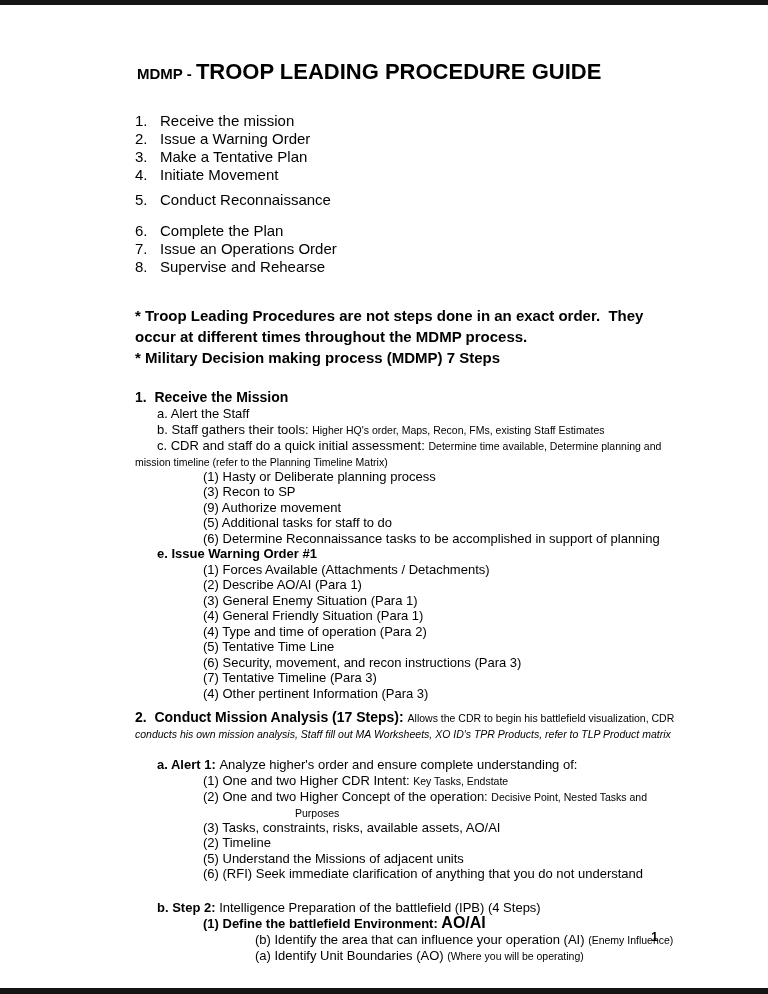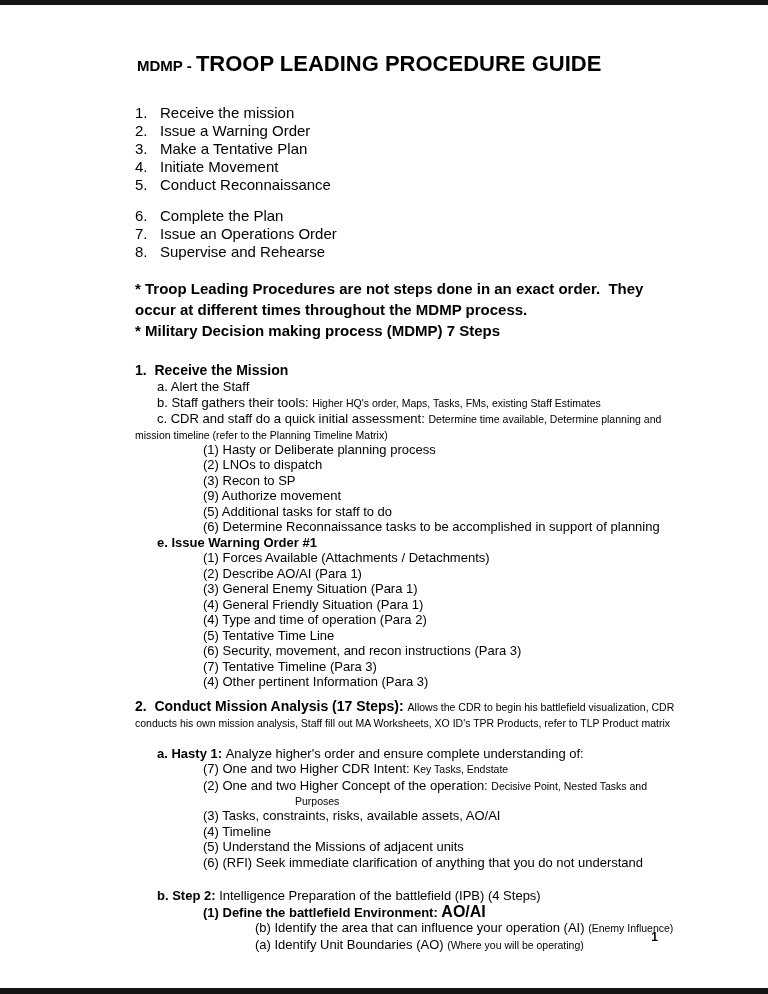--- a/index.html
+++ b/index.html
@@ -10,21 +10,21 @@
     color: #000;
     position: relative;
     overflow: hidden;
   }
   .edge-bar {
     position: absolute; left: 0; width: 768px; background: #151515;
   }
   #top-bar { top: 0; height: 5px; }
   #bottom-bar { bottom: 0; height: 6px; }
   .content {
-    position: absolute; top: 8px; left: 0;
+    position: absolute; top: 16px; left: 0;
     width: 768px; box-sizing: border-box;
     padding: 42px 86px 0 135px;
   }
   h1 {
     margin: 0 2px 24px 2px;
     font-size: 22px;
     line-height: 28px;
     font-weight: bold;
     white-space: nowrap;
   }
@@ -57,56 +57,55 @@
 
 <div class="edge-bar" id="top-bar"></div>
 
 <div class="content">
   <h1><span class="title-prefix">MDMP - </span><span>TROOP LEADING PROCEDURE GUIDE</span></h1>
   <div>
       <div class="line lvl-0" style="line-height: 17px;"><span class="s-L">1.   Receive the mission</span></div>
       <div class="line lvl-0" style="line-height: 17px;"><span class="s-L">2.   Issue a Warning Order</span></div>
       <div class="line lvl-0" style="line-height: 17px;"><span class="s-L">3.   Make a Tentative Plan</span></div>
       <div class="line lvl-0" style="line-height: 17px;"><span class="s-L">4.   Initiate Movement</span></div>
-      <div class="line lvl-0" style="line-height: 17px;"><span class="s-L">5.   Conduct Reconnaissance</span></div>
+      <div class="line lvl-0" style="line-height: 17px; margin-top: 7px;"><span class="s-L">5.   Conduct Reconnaissance</span></div>
       <div class="line lvl-0" style="line-height: 17px; margin-top: 13px;"><span class="s-L">6.   Complete the Plan</span></div>
       <div class="line lvl-0" style="line-height: 17px;"><span class="s-L">7.   Issue an Operations Order</span></div>
       <div class="line lvl-0" style="line-height: 17px;"><span class="s-L">8.   Supervise and Rehearse</span></div>
-      <div class="line lvl-0" style="margin-top: 18px; line-height: 20px;"><span class="s-P">* Troop Leading Procedures are not steps done in an exact order.  They</span></div>
+      <div class="line lvl-0" style="margin-top: 30px; line-height: 20px;"><span class="s-P">* Troop Leading Procedures are not steps done in an exact order.  They</span></div>
       <div class="line lvl-0" style="line-height: 20px;"><span class="s-P">occur at different times throughout the MDMP process.</span></div>
       <div class="line lvl-0" style="line-height: 20px;"><span class="s-P">* Military Decision making process (MDMP) 7 Steps</span></div>
       <div class="line lvl-0" style="margin-top: 20px; line-height: 17px;"><span class="s-h">1.  Receive the Mission</span></div>
       <div class="line lvl-1"><span class="s-n">a. Alert the Staff</span></div>
-      <div class="line lvl-1"><span class="s-n">b. Staff gathers their tools: </span><span class="s-s">Higher HQ's order, Maps, Tasks, FMs, existing Staff Estimates</span></div>
+      <div class="line lvl-1"><span class="s-n">b. Staff gathers their tools: </span><span class="s-s">Higher HQ's order, Maps, Recon, FMs, existing Staff Estimates</span></div>
       <div class="line lvl-1"><span class="s-n">c. CDR and staff do a quick initial assessment: </span><span class="s-s">Determine time available, Determine planning and</span></div>
       <div class="line lvl-0" style="line-height: 13px;"><span class="s-s">mission timeline (refer to the Planning Timeline Matrix)</span></div>
       <div class="line lvl-2"><span class="s-n">(1) Hasty or Deliberate planning process</span></div>
-      <div class="line lvl-2"><span class="s-n">(2) LNOs to dispatch</span></div>
       <div class="line lvl-2"><span class="s-n">(3) Recon to SP</span></div>
       <div class="line lvl-2"><span class="s-n">(9) Authorize movement</span></div>
       <div class="line lvl-2"><span class="s-n">(5) Additional tasks for staff to do</span></div>
       <div class="line lvl-2"><span class="s-n">(6) Determine Reconnaissance tasks to be accomplished in support of planning</span></div>
       <div class="line lvl-1"><span class="s-b">e. Issue Warning Order #1</span></div>
       <div class="line lvl-2"><span class="s-n">(1) Forces Available (Attachments / Detachments)</span></div>
       <div class="line lvl-2"><span class="s-n">(2) Describe AO/AI (Para 1)</span></div>
       <div class="line lvl-2"><span class="s-n">(3) General Enemy Situation (Para 1)</span></div>
       <div class="line lvl-2"><span class="s-n">(4) General Friendly Situation (Para 1)</span></div>
       <div class="line lvl-2"><span class="s-n">(4) Type and time of operation (Para 2)</span></div>
       <div class="line lvl-2"><span class="s-n">(5) Tentative Time Line</span></div>
       <div class="line lvl-2"><span class="s-n">(6) Security, movement, and recon instructions (Para 3)</span></div>
       <div class="line lvl-2"><span class="s-n">(7) Tentative Timeline (Para 3)</span></div>
       <div class="line lvl-2"><span class="s-n">(4) Other pertinent Information (Para 3)</span></div>
       <div class="line lvl-0" style="margin-top: 8px; line-height: 17px;"><span class="s-h">2.  Conduct Mission Analysis (17 Steps): </span><span class="s-s">Allows the CDR to begin his battlefield visualization, CDR</span></div>
-      <div class="line lvl-0" style="line-height: 13px;"><span class="s-s">conducts his own mission analysis, Staff fill out MA Worksheets, XO ID's TPR Products, refer to TLP Product matrix</span></div>
-      <div class="line lvl-1" style="margin-top: 16px;"><span class="s-b">a. Hasty 1: </span><span class="s-n">Analyze higher's order and ensure complete understanding of:</span></div>
-      <div class="line lvl-2"><span class="s-n">(7) One and two Higher CDR Intent: </span><span class="s-s">Key Tasks, Endstate</span></div>
+      <div class="line lvl-0" style="line-height: 13px; font-style: italic;"><span class="s-s">conducts his own mission analysis, Staff fill out MA Worksheets, XO ID's TPR Products, refer to TLP Product matrix</span></div>
+      <div class="line lvl-1" style="margin-top: 16px;"><span class="s-b">a. Alert 1: </span><span class="s-n">Analyze higher's order and ensure complete understanding of:</span></div>
+      <div class="line lvl-2"><span class="s-n">(1) One and two Higher CDR Intent: </span><span class="s-s">Key Tasks, Endstate</span></div>
       <div class="line lvl-2"><span class="s-n">(2) One and two Higher Concept of the operation: </span><span class="s-s">Decisive Point, Nested Tasks and</span></div>
       <div class="line lvl-4" style="line-height: 13px;"><span class="s-s">Purposes</span></div>
       <div class="line lvl-2"><span class="s-n">(3) Tasks, constraints, risks, available assets, AO/AI</span></div>
-      <div class="line lvl-2"><span class="s-n">(4) Timeline</span></div>
+      <div class="line lvl-2"><span class="s-n">(2) Timeline</span></div>
       <div class="line lvl-2"><span class="s-n">(5) Understand the Missions of adjacent units</span></div>
       <div class="line lvl-2"><span class="s-n">(6) (RFI) Seek immediate clarification of anything that you do not understand</span></div>
       <div class="line lvl-1" style="margin-top: 18px;"><span class="s-b">b. Step 2: </span><span class="s-n">Intelligence Preparation of the battlefield (IPB) (4 Steps)</span></div>
       <div class="line lvl-2"><span class="s-b">(1) Define the battlefield Environment: </span><span class="s-sb">AO/AI</span></div>
       <div class="line lvl-3"><span class="s-n">(b) Identify the area that can influence your operation (AI) </span><span class="s-s">(Enemy Influence)</span></div>
       <div class="line lvl-3"><span class="s-n">(a) Identify Unit Boundaries (AO) </span><span class="s-s">(Where you will be operating)</span></div>
     </div>
 </div>
 
 <div class="page-number">1</div>

